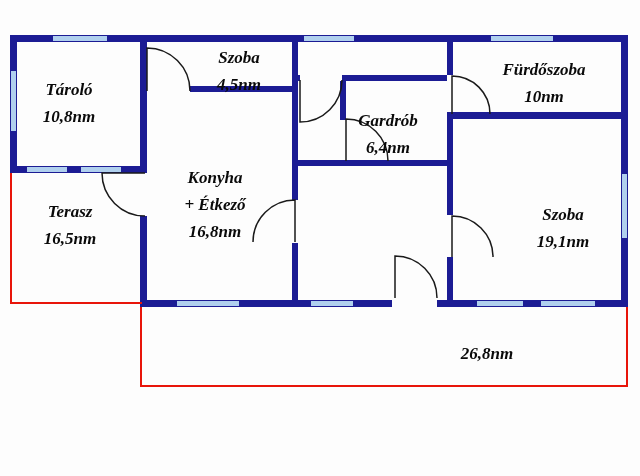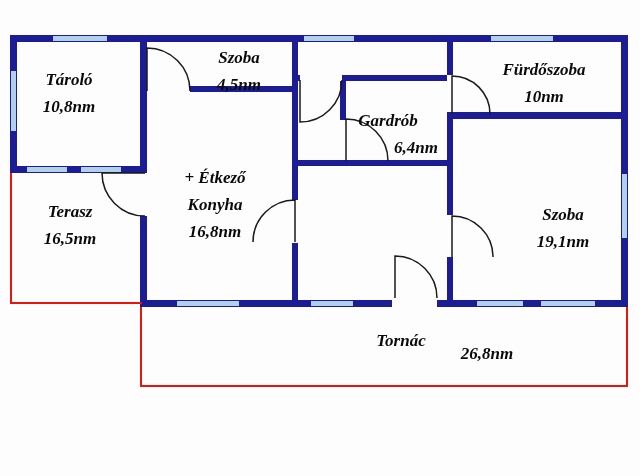--- a/index.html
+++ b/index.html
@@ -15,21 +15,21 @@
   .redline{ position:absolute; background:var(--outdoor,#e8150a); }
   svg.doors { position:absolute; left:0; top:0; pointer-events:none; }
   svg.doors path { fill:none; stroke:#1a1a1a; stroke-width:1.5; }
   .label {
     position:absolute;
     font-style:italic; font-weight:bold;
     font-size:17px; line-height:27px;
     color:#0a0a0a; text-align:center;
     white-space:nowrap;
   }
-  .label .r { text-align:right; }
+  .label .r { text-align:center; }
   .note {
     position:absolute; left:68px; top:416px;
     font-style:italic; font-weight:bold; font-size:17px; color:#0a0a0a;
   }
 </style>
 </head>
 <body>
 
 <div class="plan">
 
@@ -75,21 +75,21 @@
     <path d="M147,91 L147,48 A43,43 0 0 1 190,91"></path>
     <path d="M145,173 L102,173 A43,43 0 0 0 145,216"></path>
     <path d="M300,80 L300,122 A42,42 0 0 0 342,80"></path>
     <path d="M346,161 L346,119 A42,42 0 0 1 388,161"></path>
     <path d="M452,114 L452,76 A38,38 0 0 1 490,114"></path>
     <path d="M452,257 L452,216 A41,41 0 0 1 493,257"></path>
     <path d="M295,242 L295,200 A42,42 0 0 0 253,242"></path>
     <path d="M395,298 L395,256 A42,42 0 0 1 437,298"></path>
   </svg>
 
-  <div class="label" style="left:25px;top:66px;width:88px">
+  <div class="label" style="left:25px;top:76px;width:88px">
     <div>Tároló</div>
     <div>10,8nm</div>
   </div>
 
   <div class="label" style="left:198px;top:44px;width:82px">
     <div>Szoba</div>
     <div>4,5nm</div>
   </div>
 
 
@@ -97,37 +97,34 @@
     <div>Fürdőszoba</div>
     <div>10nm</div>
   </div>
 
   <div class="label" style="left:338px;top:107px;width:100px">
     <div>Gardrób</div>
     <div class="r">6,4nm</div>
   </div>
 
   <div class="label" style="left:172px;top:164px;width:86px">
+    <div>Konyha</div>
     <div>+ Étkező</div>
-    <div>Konyha</div>
     <div>16,8nm</div>
   </div>
 
   <div class="label" style="left:30px;top:198px;width:80px">
     <div>Terasz</div>
     <div>16,5nm</div>
   </div>
 
 
   <div class="label" style="left:520px;top:201px;width:86px">
     <div>Szoba</div>
     <div>19,1nm</div>
   </div>
 
-  <div class="label" style="left:366px;top:327px;width:70px">
-    <div>Tornác</div>
-  </div>
   <div class="label" style="left:450px;top:340px;width:74px">
     <div>26,8nm</div>
   </div>
 
 
 </div>
 
 </body></html>

